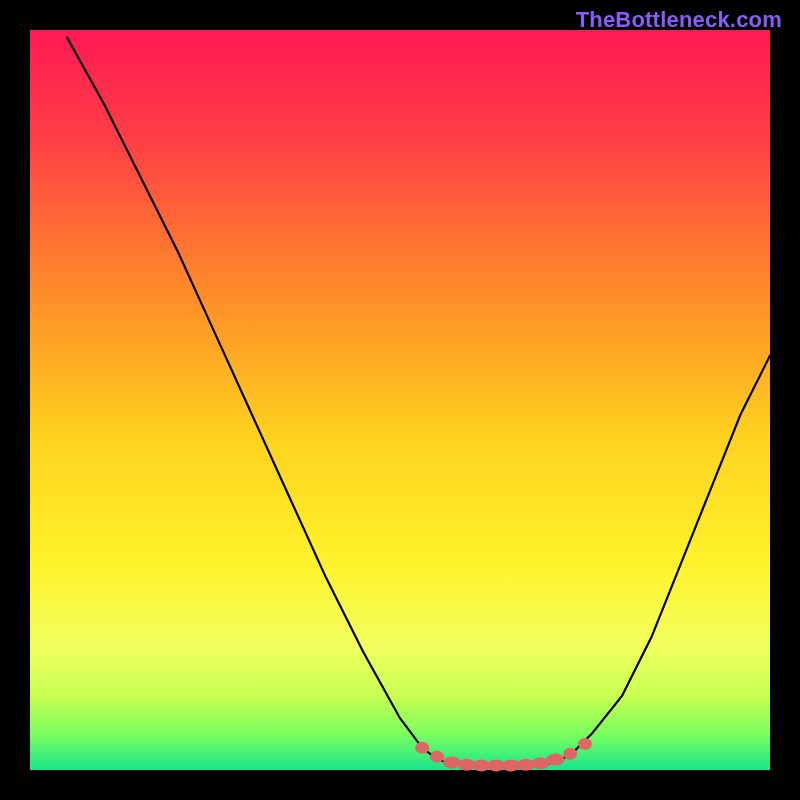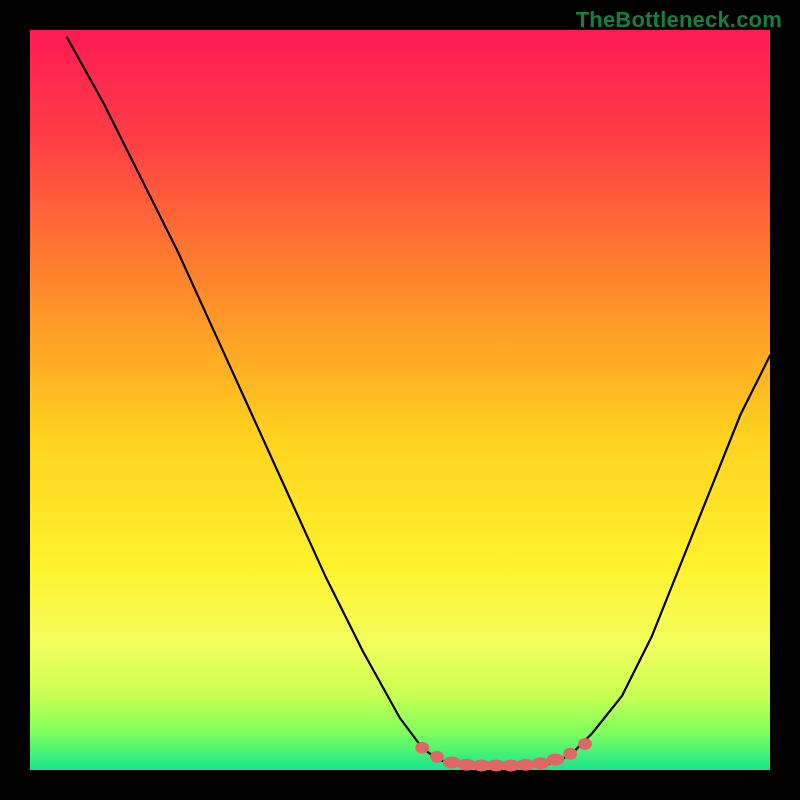--- a/index.html
+++ b/index.html
@@ -1,17 +1,17 @@
 <!DOCTYPE html>
 <html><head>
 <meta charset="utf-8">
 <style>
   body{margin:0;padding:0;background:#000;width:800px;height:800px;overflow:hidden;font-family:Arial,Helvetica,sans-serif}
   .wrap{width:800px;height:800px;position:relative}
-  .attr{position:absolute;top:7px;right:18px;color:#15803d;font-size:22px;font-weight:600;letter-spacing:.2px}
+  .attr{position:absolute;top:7px;right:18px;color:#8b5cf6;font-size:22px;font-weight:600;letter-spacing:.2px}
   svg{position:absolute;top:0;left:0}
 </style>
 </head>
 <body>
 
 <div class="wrap">
   <div class="attr">TheBottleneck.com</div>
   <svg id="plot" width="800" height="800" viewBox="0 0 800 800">
       <defs>
         <linearGradient id="bg" x1="0" y1="0" x2="0" y2="1">

